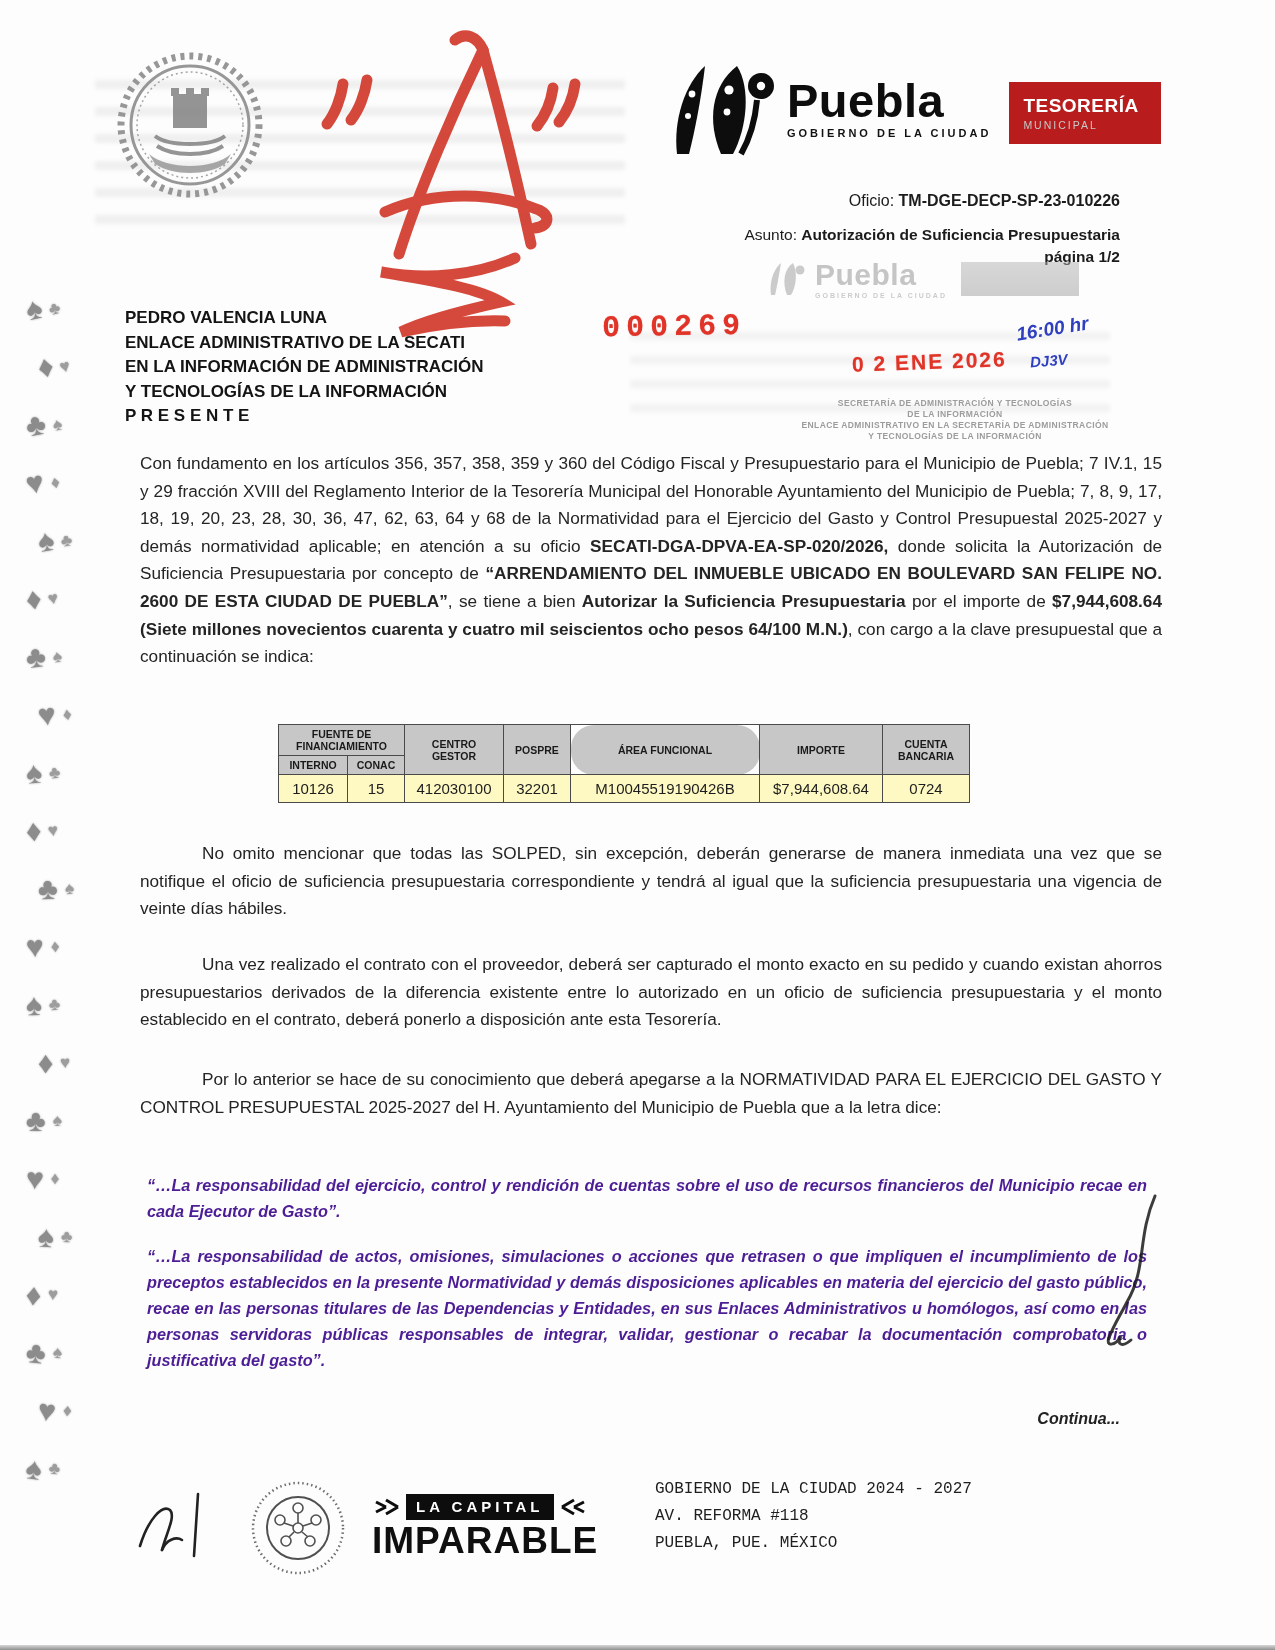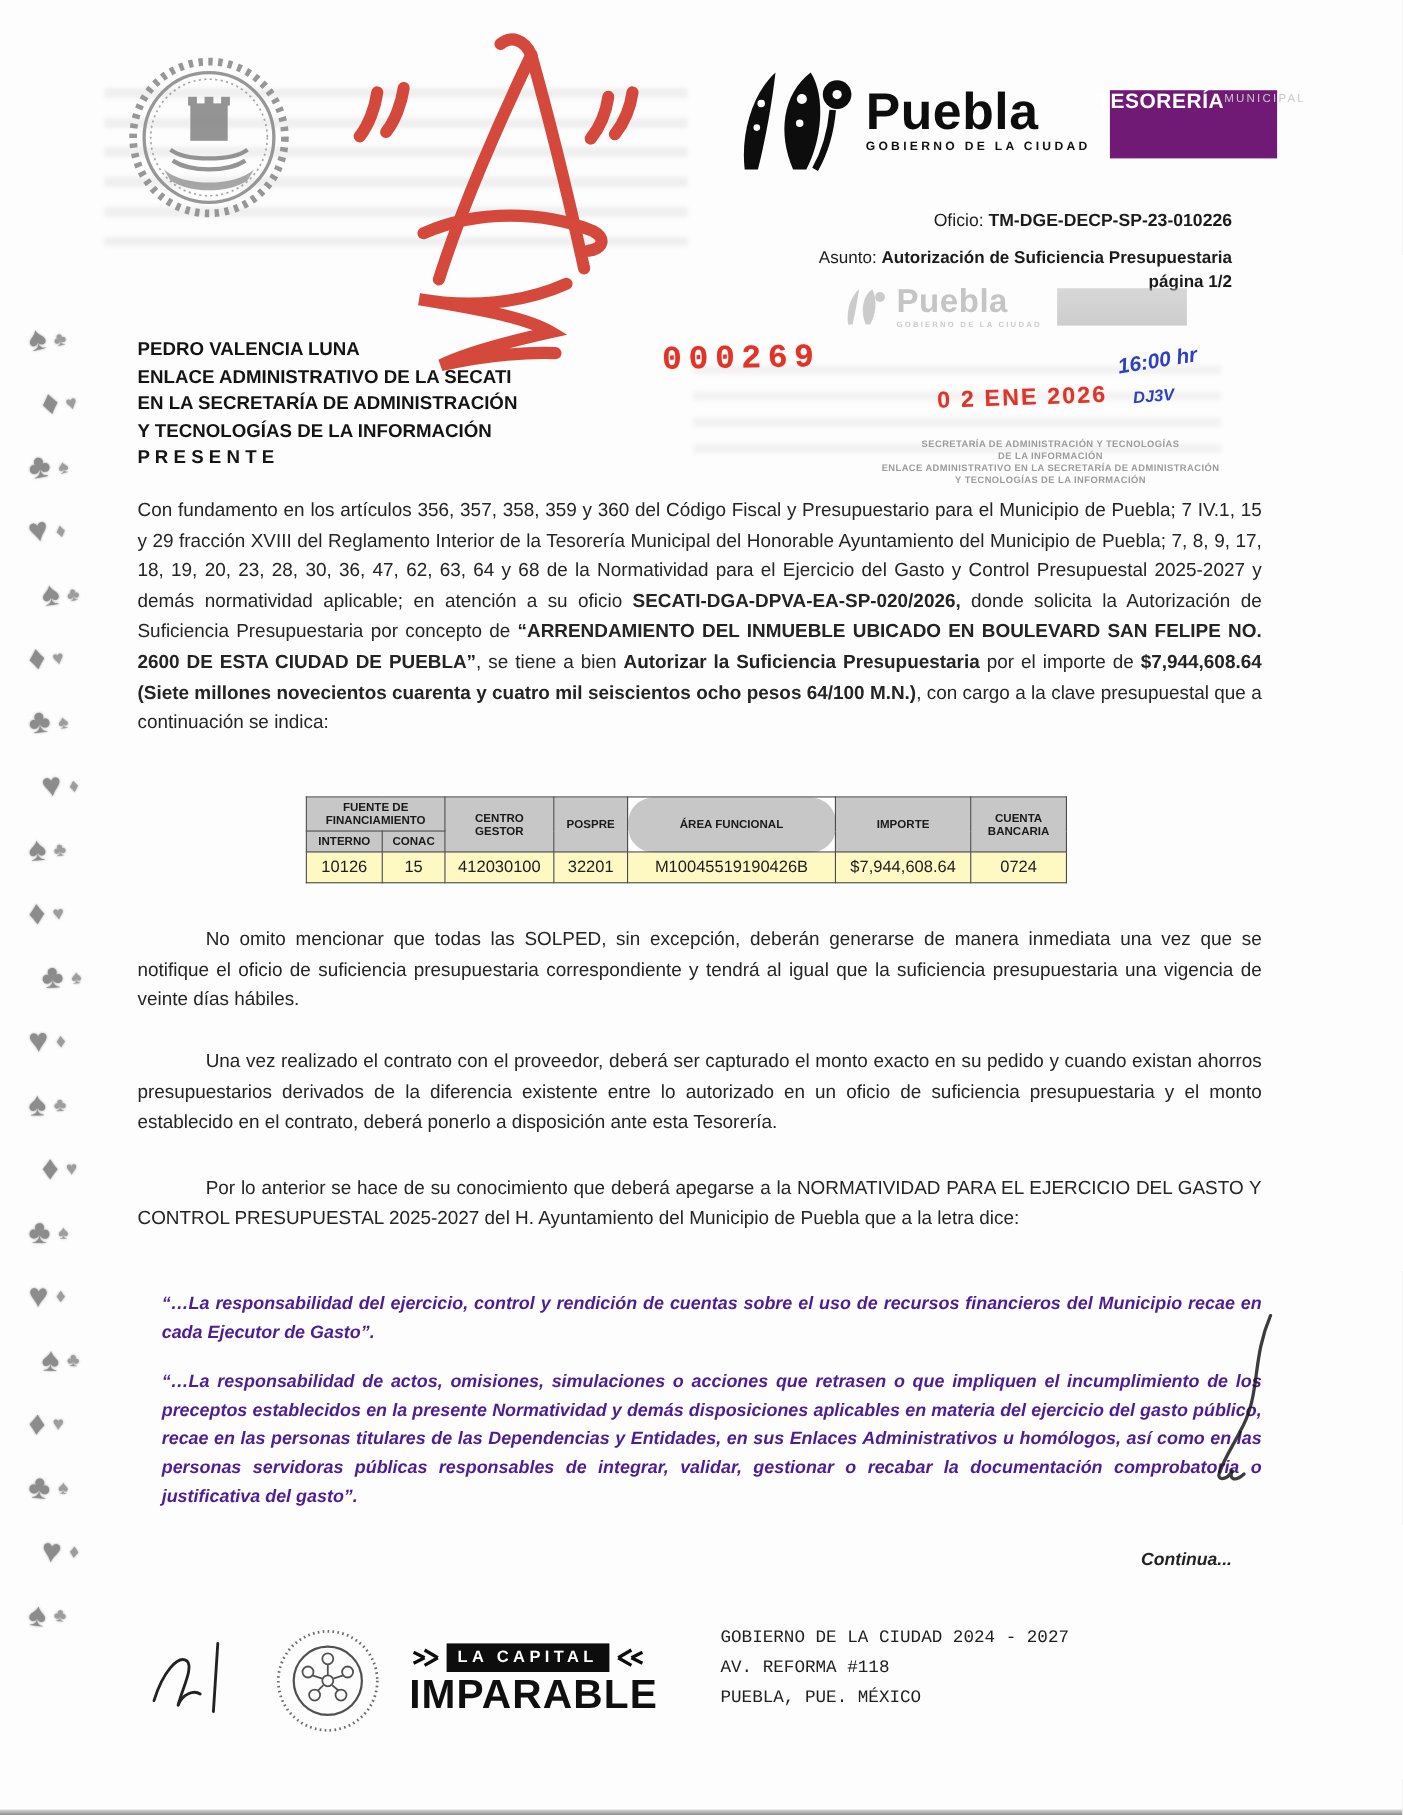--- a/index.html
+++ b/index.html
@@ -20,21 +20,21 @@
     background:repeating-linear-gradient(to bottom,#777 0 9px,transparent 9px 27px);}
   .ghost-b{position:absolute;left:630px;top:332px;width:480px;height:86px;opacity:.08;filter:blur(2px);
     background:repeating-linear-gradient(to bottom,#777 0 8px,transparent 8px 24px);}
   
   .seal{position:absolute;left:115px;top:50px;width:150px;height:150px;opacity:.88;filter:blur(.3px);}
   .red-a{position:absolute;left:315px;top:22px;width:270px;height:320px;opacity:.92;}
   .brand{position:absolute;left:665px;top:60px;display:flex;align-items:center;gap:12px;}
   .brand-text{display:flex;flex-direction:column;}
   .brand-name{font-size:47px;font-weight:800;letter-spacing:.5px;color:#0d0d0d;line-height:48px;}
   .brand-tag{font-size:11px;font-weight:700;letter-spacing:3px;color:#111;margin-top:2px;}
-  .badge{width:152px;height:62px;background:#701a75;color:#fff;display:flex;flex-direction:row;
+  .badge{width:152px;height:62px;background:#b91c1c;color:#fff;display:flex;flex-direction:column;
     justify-content:center;padding-left:14px;box-sizing:border-box;margin-left:6px;margin-top:10px;}
   .badge-l1{font-size:19px;font-weight:800;letter-spacing:.5px;}
   .badge-l2{font-size:10.5px;letter-spacing:2px;color:#c9c9c9;margin-top:2px;}
   .oficio{position:absolute;left:620px;top:192px;width:500px;text-align:right;font-size:16px;color:#1b1b1b;}
   .oficio b{font-weight:800;}
   .asunto{position:absolute;left:520px;top:224px;width:600px;text-align:right;font-size:15.5px;line-height:22px;color:#1b1b1b;}
   .asunto .val,.asunto .pg{font-weight:800;}
   
   .ghost-stamp{position:absolute;left:765px;top:258px;display:flex;align-items:center;gap:10px;
     opacity:.5;filter:blur(.4px);}
@@ -48,21 +48,21 @@
     letter-spacing:2px;color:#e03428;transform:rotate(-2deg);text-shadow:0 0 1px rgba(224,52,40,.45);}
   .hand-time{position:absolute;left:1016px;top:318px;font-size:19px;font-style:italic;
     color:#2e3fc0;transform:rotate(-9deg);font-weight:600;}
   .hand-init{position:absolute;left:1030px;top:352px;font-size:15px;font-style:italic;
     color:#2e3fc0;transform:rotate(-5deg);font-weight:600;}
   .dept-lines{position:absolute;left:780px;top:398px;width:350px;text-align:center;
     font-size:8.5px;line-height:11px;color:#9c9c9c;letter-spacing:.4px;font-weight:700;}
   
   .recipient{position:absolute;left:125px;top:306px;font-size:17px;font-weight:800;line-height:24.5px;color:#141414;}
   
-  .para{position:absolute;left:125px;width:1022px;font-size:17.2px;line-height:27.6px;
+  .para{position:absolute;left:140px;width:1022px;font-size:17.2px;line-height:27.6px;
     text-align:justify;color:#242424;margin:0;}
   .seg-b{font-weight:800;}
   .p1{top:450px;}
   .p2{top:840px;text-indent:62px;}
   .p3{top:935px;text-indent:62px;margin-top:16px;}
   .p4{top:1066px;text-indent:62px;}
   .quote{position:absolute;left:147px;width:1000px;font-size:16.3px;line-height:26px;
     font-weight:700;font-style:italic;text-align:justify;color:#4c1d95;margin:0;}
   .q1{top:1172px;}
   .q2{top:1243px;}
@@ -269,21 +269,21 @@
   <div class="dept-lines">
     <div>SECRETARÍA DE ADMINISTRACIÓN Y TECNOLOGÍAS</div>
     <div>DE LA INFORMACIÓN</div>
     <div>ENLACE ADMINISTRATIVO EN LA SECRETARÍA DE ADMINISTRACIÓN</div>
     <div>Y TECNOLOGÍAS DE LA INFORMACIÓN</div>
   </div>
 
   <div class="recipient">
     <div>PEDRO VALENCIA LUNA</div>
     <div>ENLACE ADMINISTRATIVO DE LA SECATI</div>
-    <div>EN LA SECRETARÍA DE ADMINISTRACIÓN</div>
+    <div>EN LA INFORMACIÓN DE ADMINISTRACIÓN</div>
     <div>Y TECNOLOGÍAS DE LA INFORMACIÓN</div>
     <div>P R E S E N T E</div>
   </div>
 
   <p class="para p1"><span>Con fundamento en los artículos 356, 357, 358, 359 y 360 del Código Fiscal y Presupuestario para el Municipio de Puebla; 7 IV.1, 15 y 29 fracción XVIII del Reglamento Interior de la Tesorería Municipal del Honorable Ayuntamiento del Municipio de Puebla; 7, 8, 9, 17, 18, 19, 20, 23, 28, 30, 36, 47, 62, 63, 64 y 68 de la Normatividad para el Ejercicio del Gasto y Control Presupuestal 2025-2027 y demás normatividad aplicable; en atención a su oficio </span><span class="seg-b">SECATI-DGA-DPVA-EA-SP-020/2026,</span><span> donde solicita la Autorización de Suficiencia Presupuestaria por concepto de </span><span class="seg-b">“ARRENDAMIENTO DEL INMUEBLE UBICADO EN BOULEVARD SAN FELIPE NO. 2600 DE ESTA CIUDAD DE PUEBLA”</span><span>, se tiene a bien </span><span class="seg-b">Autorizar la Suficiencia Presupuestaria</span><span> por el importe de </span><span class="seg-b">$7,944,608.64 (Siete millones novecientos cuarenta y cuatro mil seiscientos ocho pesos 64/100 M.N.)</span><span>, con cargo a la clave presupuestal que a continuación se indica:</span></p>
 
   <div class="tbl-wrap">
     <table class="clave">
       <thead>
         <tr>

